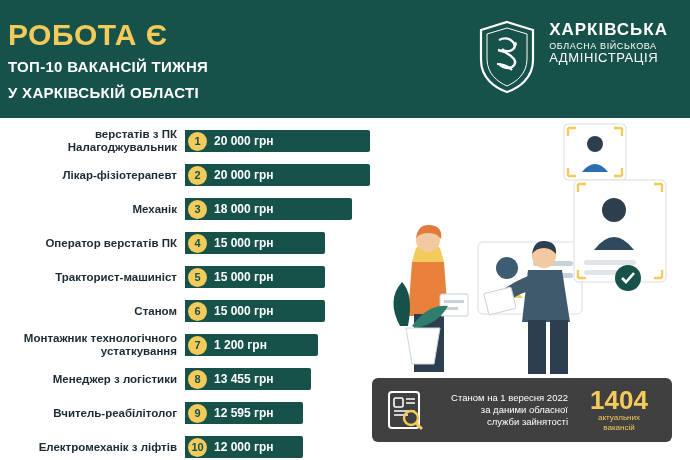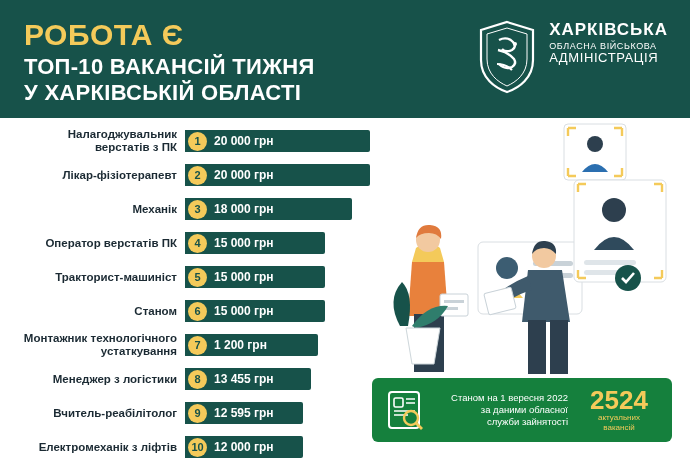--- a/index.html
+++ b/index.html
@@ -9,31 +9,31 @@
     font-family:"Liberation Sans", sans-serif;
     position:relative;
   }
   
   .header{
     position:absolute;left:0;top:0;width:690px;height:118px;
     background:#17524a;
     box-sizing:border-box;
   }
   .title-block{
-    position:absolute;left:24px;top:18px;width:430px;
+    position:absolute;left:8px;top:18px;width:430px;
   }
   .t1{
     color:#f4ca5a;
     font-size:30px;font-weight:bold;letter-spacing:.5px;
     line-height:34px;
     margin:0 0 2px 0;
   }
   .t2{
     color:#ffffff;
-    font-size:22px;font-weight:bold;letter-spacing:.3px;
+    font-size:15px;font-weight:bold;letter-spacing:.3px;
     line-height:26px;
     margin:0;
   }
   
   .logo{
     position:absolute;right:22px;top:20px;
     display:flex;align-items:flex-start;gap:12px;
   }
   .emblem{
     width:60px;height:74px;position:relative;
@@ -76,21 +76,21 @@
     margin-left:7px;white-space:nowrap;
   }
 
   
   .illus{
     position:absolute;left:378px;top:118px;width:312px;height:260px;
   }
   
   .footer{
     position:absolute;left:372px;top:378px;width:300px;height:64px;
-    background:#15803d;border-radius:6px;
+    background:#404040;border-radius:6px;
     display:flex;align-items:center;
     box-sizing:border-box;padding:0 10px;
   }
   .doc-icon{width:46px;height:46px;flex:none;position:relative;}
   .foot-text{
     color:#ffffff;font-size:9.5px;line-height:12px;text-align:right;
     flex:1;padding-right:8px;
   }
   .foot-num{
     color:#f4ca5a;text-align:center;flex:none;width:86px;
@@ -124,22 +124,22 @@
       <div class="l2">ОБЛАСНА ВІЙСЬКОВА</div>
       <div class="l3">АДМІНІСТРАЦІЯ</div>
     </div>
   </div>
 </div>
 
 <div class="chart">
 
   <div class="row" style="top:8px">
     <div class="lbl">
+      <span>верстатів з ПК</span>
       <span>Налагоджувальник</span>
-      <span>верстатів з ПК</span>
     </div>
     <div class="barwrap">
       <div class="bar" style="width:185px">
         <div class="rank">1</div>
         <div class="val">20 000 грн</div>
       </div>
     </div>
   </div>
 
   <div class="row" style="top:42px">
@@ -324,17 +324,17 @@
       <circle cx="29" cy="31" r="7" fill="none" stroke="#f4ca5a" stroke-width="2.4"></circle>
       <path d="M34 36 l6 6" stroke="#f4ca5a" stroke-width="2.8"></path>
     </svg>
   </div>
   <div class="foot-text">
     <div>Станом на 1 вересня 2022</div>
     <div>за даними обласної</div>
     <div>служби зайнятості</div>
   </div>
   <div class="foot-num">
-    <div class="n">2524</div>
+    <div class="n">1404</div>
     <div class="s">актуальних</div>
     <div class="s">вакансій</div>
   </div>
 </div>
 
 </body></html>

